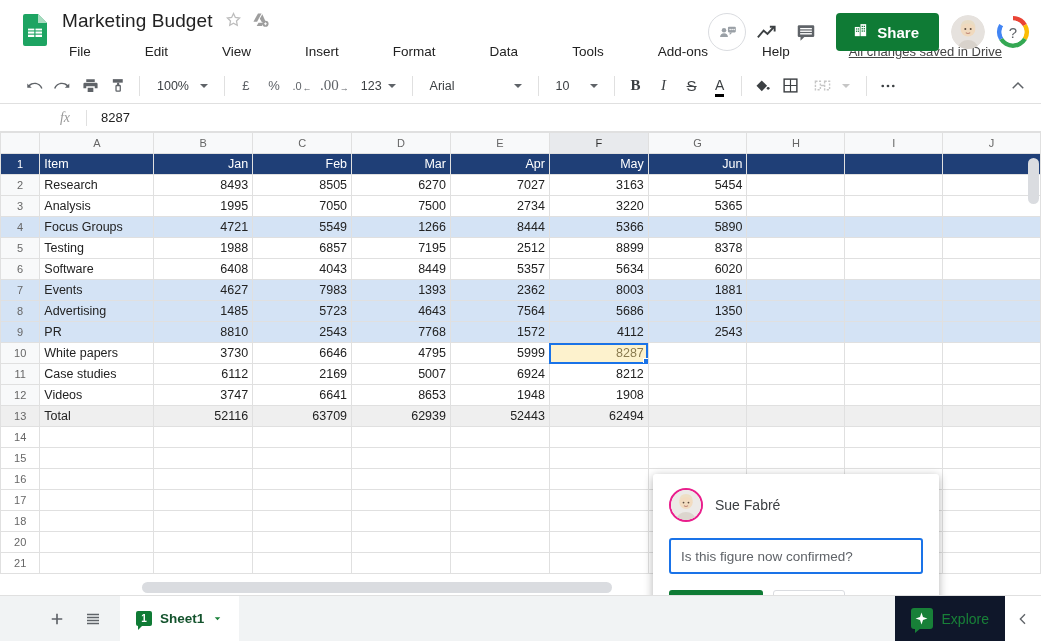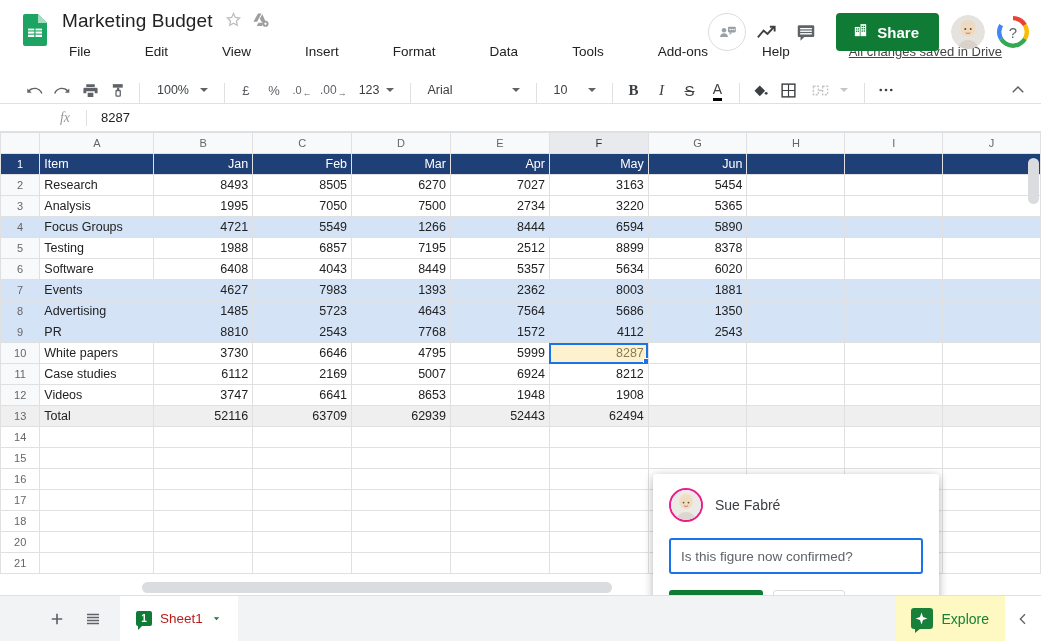--- a/index.html
+++ b/index.html
@@ -28,21 +28,21 @@
 
   .topbar-right { display: flex; align-items: center; gap: 0px; margin-top: 12px; padding-right: 10px; flex: 0 0 auto;}
   .circle-btn { width: 38px; height: 38px; border-radius: 50%; border: 1px solid #dadce0; display:flex; align-items:center; justify-content:center; cursor:pointer; background:#fff;}
   .icon-btn { width: 40px; height: 40px; border-radius: 50%; display:flex; align-items:center; justify-content:center; cursor:pointer; background:transparent;}
   .share-btn { display:flex; align-items:center; gap:8px; background:#0f7b35; color:#fff; border:none; border-radius:4px;
                height:38px; padding:0 20px 0 16px; font-size:15px; font-weight:bold; cursor:pointer; margin-left:10px; font-family:"Liberation Sans",sans-serif;}
   .avatar-top { width:34px; height:34px; border-radius:50%; margin-left:12px; overflow:hidden; cursor:pointer; flex:0 0 auto;}
   .help-btn { width:36px; height:36px; border-radius:50%; margin-left:10px; cursor:pointer; position:relative; flex:0 0 auto;}
 
   
-  .toolbar { height: 36px; display:flex; align-items:flex-end; padding:0 8px 0 20px; border-bottom:1px solid #e0e0e0; flex:0 0 36px; background:#fff;}
+  .toolbar { height: 36px; display:flex; align-items:center; padding:0 8px 0 20px; border-bottom:1px solid #e0e0e0; flex:0 0 36px; background:#fff;}
   .tb-btn { min-width:28px; height:26px; display:flex; align-items:center; justify-content:center; border-radius:3px; cursor:pointer; color:#5f6368; font-size:13px; padding:0 4px;}
   .tb-btn.disabled { color:#c6c6c6; cursor:default;}
   .tb-sep { width:1px; height:20px; background:#e0e0e0; margin:0 7px; flex:0 0 1px;}
   .tb-combo { display:flex; align-items:center; height:26px; border-radius:3px; cursor:pointer; padding:0 4px;}
   .tb-combo .lbl { font-size:12.5px; color:#3c4043; padding:0 6px; }
   .tb-combo.zoom .lbl { min-width:36px; text-align:left;}
   .tb-combo.font .lbl { min-width:72px; }
   .tb-combo.size .lbl { min-width:30px; }
   .caret { width:0;height:0;border-left:4px solid transparent;border-right:4px solid transparent;border-top:4px solid #5f6368; margin:0 5px;}
   .caret.dim { border-top-color:#c6c6c6;}
@@ -98,23 +98,23 @@
   .cp-cancel { background:#fff; color:#188038; border:1px solid #dadce0; border-radius:3px; height:30px; padding:0 14px;
                font-size:13.5px; cursor:pointer; font-family:"Liberation Sans",sans-serif;}
 
   
   .bottombar { height:46px; background:#f1f3f4; border-top:1px solid #e0e0e0; display:flex; align-items:center; flex:0 0 46px; position:relative;}
   .bb-icon { width:30px;height:30px;display:flex;align-items:center;justify-content:center;border-radius:50%;cursor:pointer;color:#5f6368;}
   .sheet-tab { display:flex; align-items:center; gap:8px; background:#fff; height:46px; padding:0 16px; cursor:pointer;}
   .sheet-badge { position:relative; width:16px;height:15px; background:#0f7b35; border-radius:2px; color:#fff; font-size:10px;
                  display:flex;align-items:center;justify-content:center; font-weight:bold;}
   .sheet-badge::after{content:"";position:absolute;left:2px;bottom:-4px;border-left:5px solid #0f7b35;border-bottom:5px solid transparent;}
-  .sheet-name { font-size:13.5px; color:#b91c1c; font-weight:normal;}
+  .sheet-name { font-size:13.5px; color:#14532d; font-weight:bold;}
   .bb-spacer{flex:1 1 auto;}
-  .explore-btn { display:flex;align-items:center;gap:9px; background:#fef9c3; height:46px; padding:0 16px; cursor:pointer;}
+  .explore-btn { display:flex;align-items:center;gap:9px; background:#0f172a; height:46px; padding:0 16px; cursor:pointer;}
   .explore-badge { width:22px;height:21px;background:#188038;border-radius:3px;position:relative;display:flex;align-items:center;justify-content:center;}
   .explore-badge::after{content:"";position:absolute;left:4px;bottom:-4px;border-left:6px solid #188038;border-bottom:5px solid transparent;}
   .explore-lbl { font-size:14px; color:#188038;}
   .explore-chev { width:36px;height:46px;display:flex;align-items:center;justify-content:center;color:#5f6368;cursor:pointer;background:#fff;}
 </style>
 </head>
 <body>
 
 <div class="app">
 
@@ -271,21 +271,21 @@
         <span>£</span>
       </div>
     <div class="tb-btn">
         <span>%</span>
       </div>
     <div class="tb-btn">
       <span style="font-size:11px;">.0</span>
       <span style="font-size:9px;margin-left:1px;margin-top:5px;">←</span>
     </div>
     <div class="tb-btn">
-      <span style="font-size:12px;">.00</span>
+      <span style="font-size:15px;font-family:Liberation Serif, serif;">.00</span>
       <span style="font-size:9px;margin-left:1px;margin-top:5px;">→</span>
     </div>
     <div class="tb-combo">
       <span class="lbl" style="padding:0 1px 0 4px;">123</span>
       <span class="caret"></span>
     </div>
 
     <div class="tb-sep"></div>
 
     <div class="tb-combo font">
@@ -422,21 +422,21 @@
             <td class="c-n cell-num"></td>
             <td class="c-n cell-num"></td>
           </tr>
           <tr class="band">
             <td class="rowhdr">4</td>
             <td class="c-a cell-txt">Focus Groups</td>
             <td class="c-n cell-num">4721</td>
             <td class="c-n cell-num">5549</td>
             <td class="c-n cell-num">1266</td>
             <td class="c-n cell-num">8444</td>
-            <td class="c-n cell-num">6594</td>
+            <td class="c-n cell-num">5366</td>
             <td class="c-n cell-num">5890</td>
             <td class="c-n cell-num"></td>
             <td class="c-n cell-num"></td>
             <td class="c-n cell-num"></td>
           </tr>
           <tr>
             <td class="rowhdr">5</td>
             <td class="c-a cell-txt">Testing</td>
             <td class="c-n cell-num">1988</td>
             <td class="c-n cell-num">6857</td>

